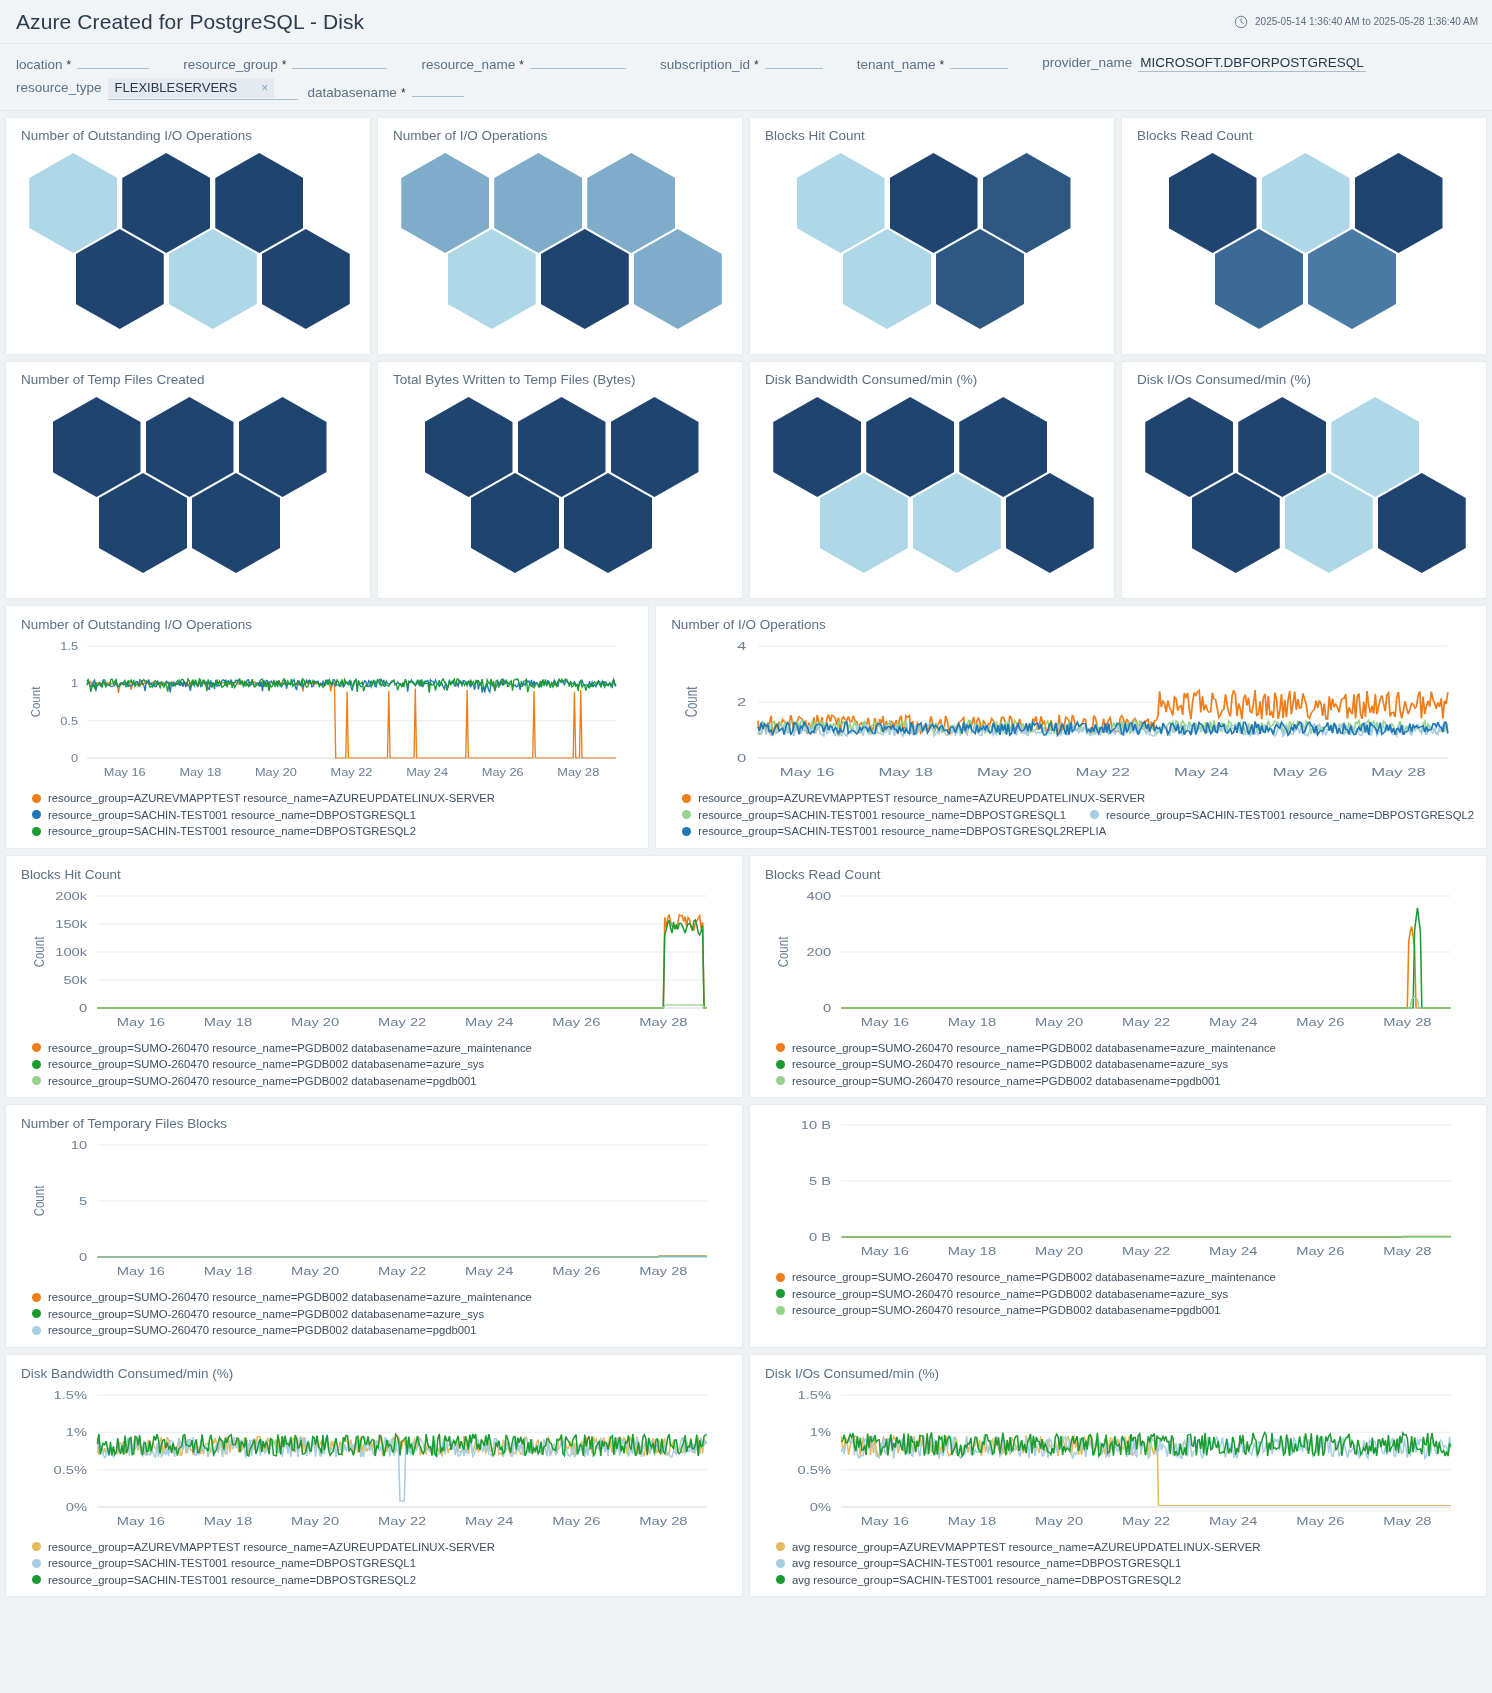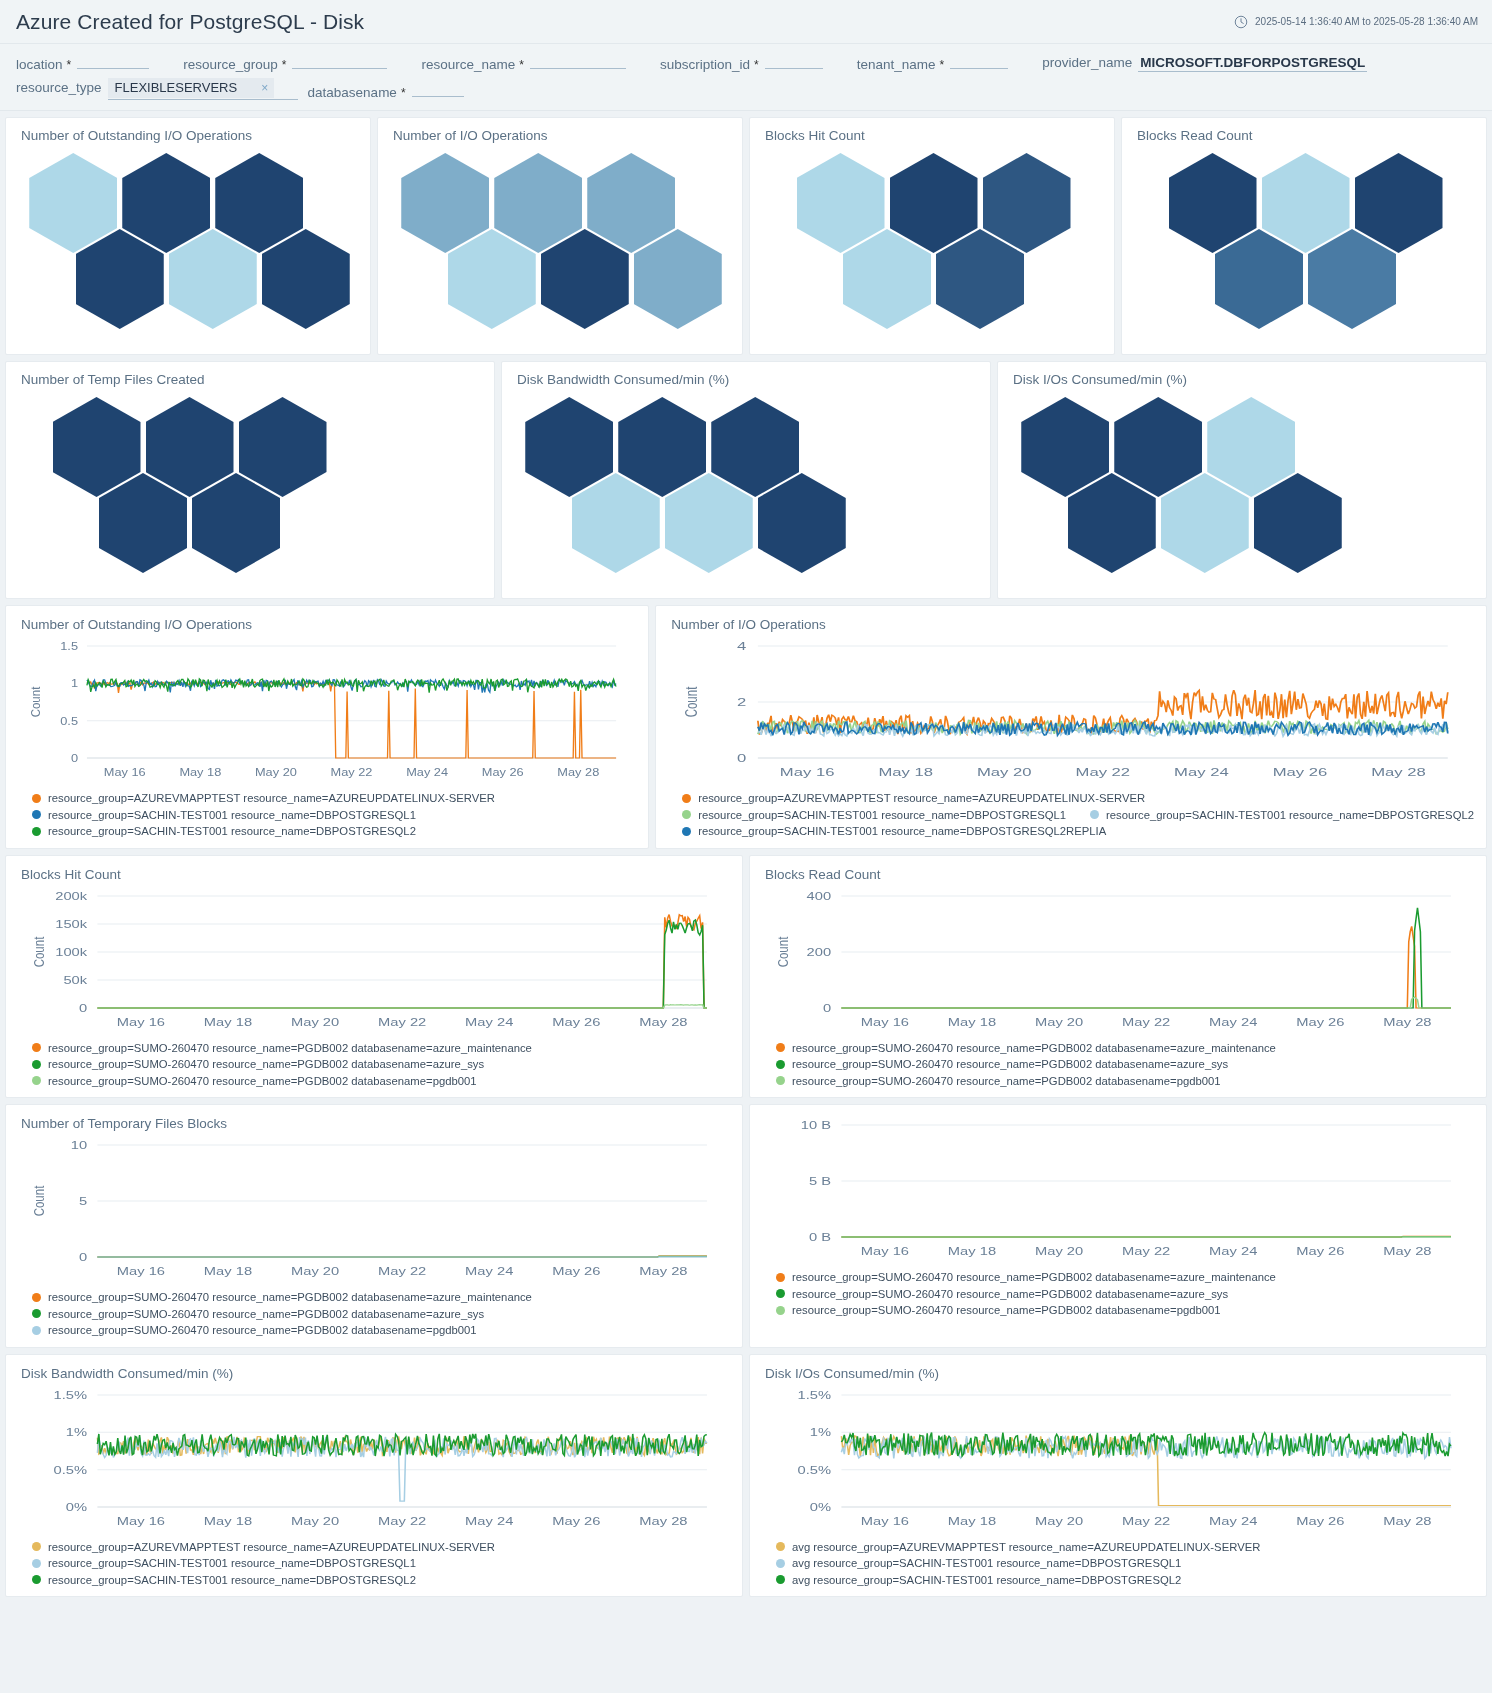--- a/index.html
+++ b/index.html
@@ -60,21 +60,20 @@
     height: 17px;
     margin-left: 6px;
   }
   .filter-value {
     font-size: 13.5px;
     color: #29384a;
     border-bottom: 1px solid #a9bdcd;
     padding: 0 2px 1px 2px;
     margin-left: 6px;
     white-space: nowrap;
-    font-weight: bold;
   }
   .chip-wrap {
     border-bottom: 1px solid #a9bdcd;
     padding-bottom: 1px;
     margin-left: 6px;
     min-width: 190px;
     display:flex; align-items:center;
   }
   .chip {
     background: #e4eaef;
@@ -256,20 +255,30 @@
       <div class="panel-title">Number of Temp Files Created</div>
       <div class="honeycomb">
         <div class="hex" style="left: 34.5px; top: 6px; width: 88px; height: 100px; background: rgb(31, 68, 112);"></div>
         <div class="hex" style="left: 127.5px; top: 6px; width: 88px; height: 100px; background: rgb(31, 68, 112);"></div>
         <div class="hex" style="left: 220.5px; top: 6px; width: 88px; height: 100px; background: rgb(31, 68, 112);"></div>
         <div class="hex" style="left: 81px; top: 82px; width: 88px; height: 100px; background: rgb(31, 68, 112);"></div>
         <div class="hex" style="left: 174px; top: 82px; width: 88px; height: 100px; background: rgb(31, 68, 112);"></div>
       </div>
     </div>
     <div class="panel honeycomb-panel">
+      <div class="panel-title">Total Bytes Written to Temp Files (Bytes)</div>
+      <div class="honeycomb">
+        <div class="hex" style="left: 34.5px; top: 6px; width: 88px; height: 100px; background: rgb(31, 68, 112);"></div>
+        <div class="hex" style="left: 127.5px; top: 6px; width: 88px; height: 100px; background: rgb(31, 68, 112);"></div>
+        <div class="hex" style="left: 220.5px; top: 6px; width: 88px; height: 100px; background: rgb(31, 68, 112);"></div>
+        <div class="hex" style="left: 81px; top: 82px; width: 88px; height: 100px; background: rgb(31, 68, 112);"></div>
+        <div class="hex" style="left: 174px; top: 82px; width: 88px; height: 100px; background: rgb(31, 68, 112);"></div>
+      </div>
+    </div>
+    <div class="panel honeycomb-panel">
       <div class="panel-title">Disk Bandwidth Consumed/min (%)</div>
       <div class="honeycomb">
         <div class="hex" style="left: 11.25px; top: 6px; width: 88px; height: 100px; background: rgb(31, 68, 112);"></div>
         <div class="hex" style="left: 104.25px; top: 6px; width: 88px; height: 100px; background: rgb(31, 68, 112);"></div>
         <div class="hex" style="left: 197.25px; top: 6px; width: 88px; height: 100px; background: rgb(31, 68, 112);"></div>
         <div class="hex" style="left: 57.75px; top: 82px; width: 88px; height: 100px; background: rgb(174, 216, 232);"></div>
         <div class="hex" style="left: 150.75px; top: 82px; width: 88px; height: 100px; background: rgb(174, 216, 232);"></div>
         <div class="hex" style="left: 243.75px; top: 82px; width: 88px; height: 100px; background: rgb(31, 68, 112);"></div>
       </div>
     </div>

